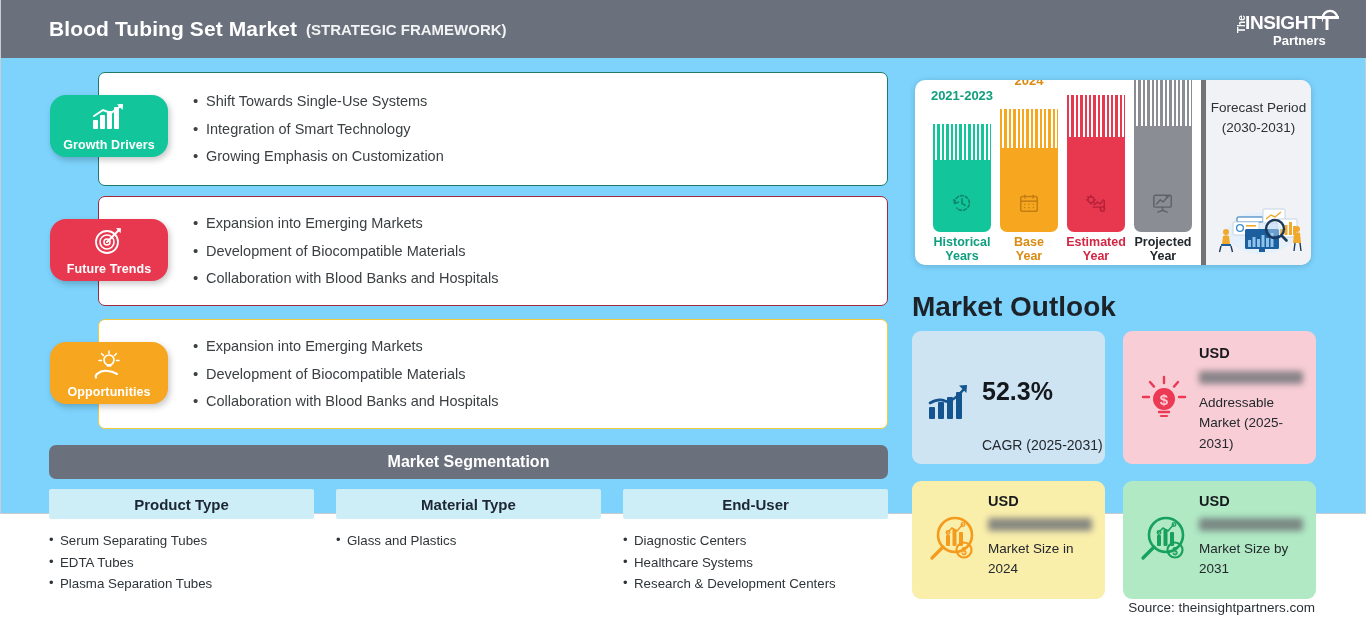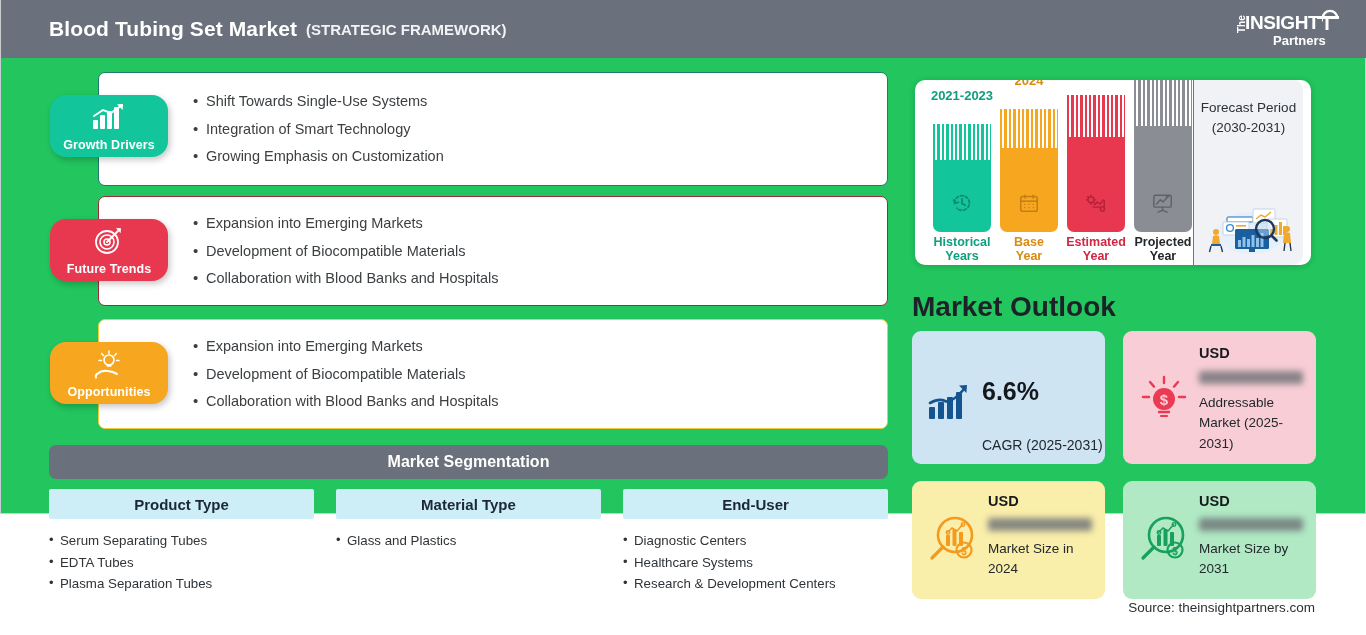--- a/index.html
+++ b/index.html
@@ -5,21 +5,21 @@
   * { box-sizing: border-box; margin: 0; padding: 0; }
   html, body {
     width: 1366px; height: 635px;
     font-family: "Liberation Sans", sans-serif;
     background: #ffffff;
     overflow: hidden;
   }
   #root {
     position: relative;
     width: 1366px; height: 514px;
-    background: #22c55e;
+    background: #7dd3fc;
     border: 1px solid #c9ccd1;
     border-top: none;
   }
 
   
   .header {
     position: absolute; left: 0; top: 0;
     width: 1366px; height: 58px;
     background: #6b717c;
     display: flex; align-items: center;
@@ -132,25 +132,25 @@
   .tl-bar { position: absolute; left: 0; width: 58px; border-radius: 0 0 7px 7px; overflow: hidden; }
   .tl-stripe { position: absolute; left:0; top:0; width:100%; }
   .tl-solid  { position: absolute; left:0; bottom:0; width:100%; }
   .tl-icon { position: absolute; left: 50%; transform: translateX(-50%); bottom: 14px; opacity: .55; }
   .tl-cap {
     position: absolute; left: 50%; transform: translateX(-50%);
     bottom: 2px; text-align: center;
     font-size: 12.5px; font-weight: bold; line-height: 1.12; white-space: nowrap;
   }
   .tl-fore {
-    position: absolute; right: 8px; top: 0;
+    position: absolute; right: 0; top: 0;
     width: 110px; height: 100%;
     background: #f0f2f6;
     border-radius: 0 10px 10px 0;
-    border-left: 1px solid #737373;
+    border-left: 5px solid #737373;
   }
   .tl-fore-txt {
     position: absolute; top: 18px; left: 0; width: 100%;
     text-align: center; font-size: 13.5px; color: #2c3136; line-height: 1.45;
   }
 
   
   .mo-title {
     position: absolute; left: 911px; top: 291px;
     font-size: 28px; font-weight: bold; color: #1d2228;
@@ -444,21 +444,21 @@
     <span class="mo-icon" style="left:14px; top:52px;">
       <svg width="48" height="40" viewBox="0 0 48 40">
         <rect x="3" y="24" width="6" height="12" fill="#14548f" rx="1"></rect>
         <rect x="12" y="19" width="6" height="17" fill="#14548f" rx="1"></rect>
         <rect x="21" y="14" width="6" height="22" fill="#14548f" rx="1"></rect>
         <rect x="30" y="9" width="6" height="27" fill="#14548f" rx="1"></rect>
         <path d="M4 20 q9 -5 15 -2 q6 3 20 -13" stroke="#14548f" stroke-width="2.6" fill="none" stroke-linecap="round"></path>
         <path d="M33 2.5 L41 2 L40.4 10 Z" fill="#14548f"></path>
       </svg>
     </span>
-    <span class="mo-big" style="left:70px; top:46px;">6.6%</span>
+    <span class="mo-big" style="left:70px; top:46px;">52.3%</span>
     <span class="mo-cagr" style="left:70px; top:80px;margin-top:26px;">CAGR (2025-2031)</span>
   </div>
 
   <div class="mo-card mo-b">
     <span class="mo-icon" style="left:16px; top:42px;">
       <svg width="50" height="48" viewBox="0 0 50 48">
         <circle cx="25" cy="26" r="11" fill="#ec3a54"></circle>
         <text x="25" y="32" text-anchor="middle" font-family="Liberation Sans, sans-serif" font-size="15" font-weight="bold" fill="#f8cdd5">$</text>
         <g stroke="#ec3a54" stroke-width="2.4" stroke-linecap="round">
           <path d="M25 4 v6"></path>

